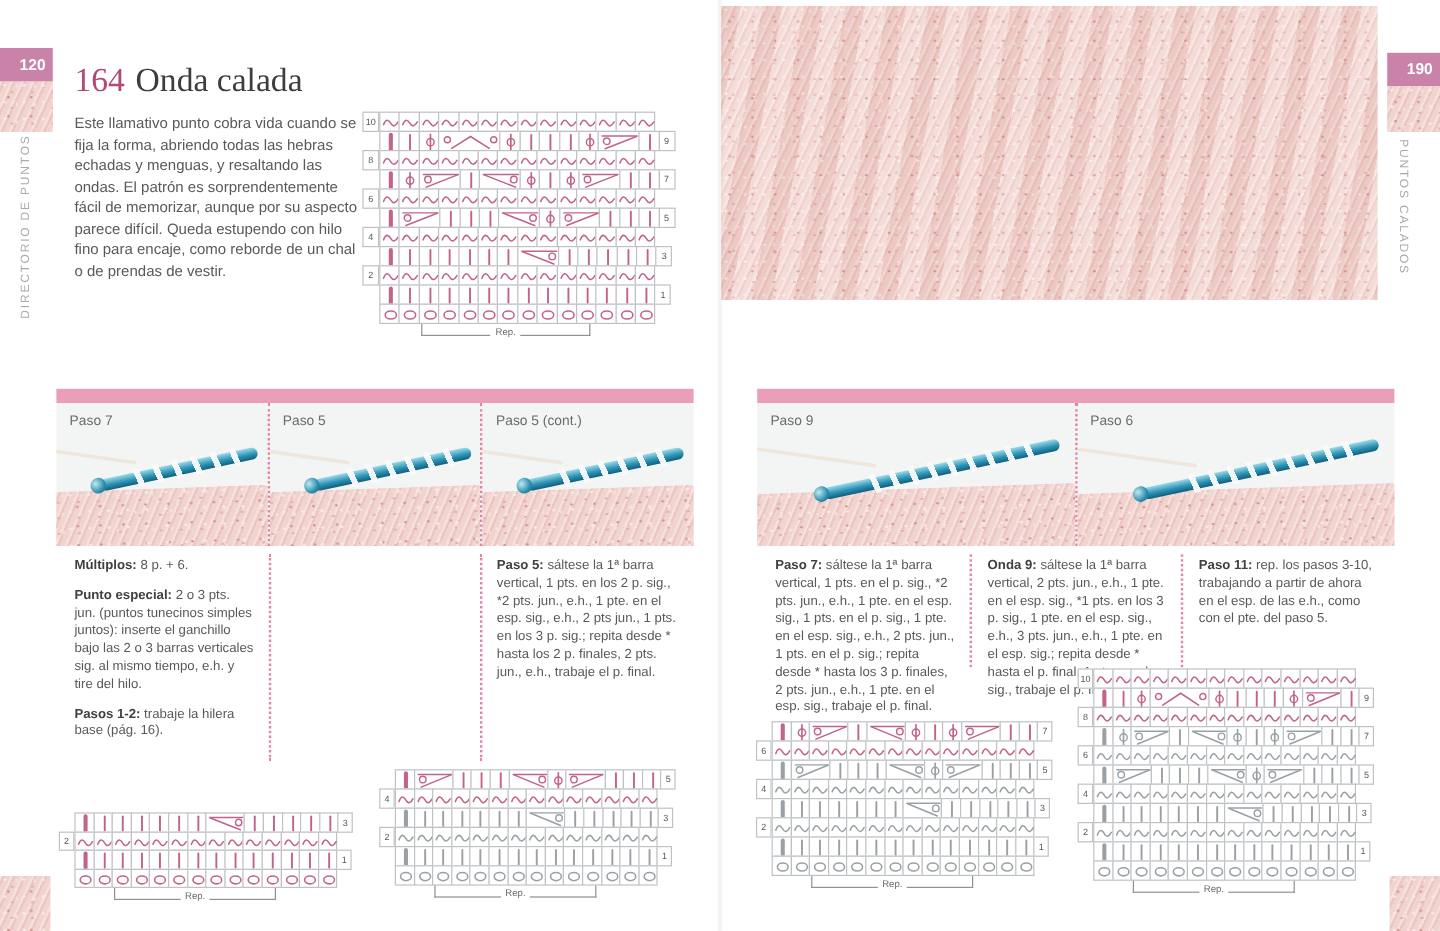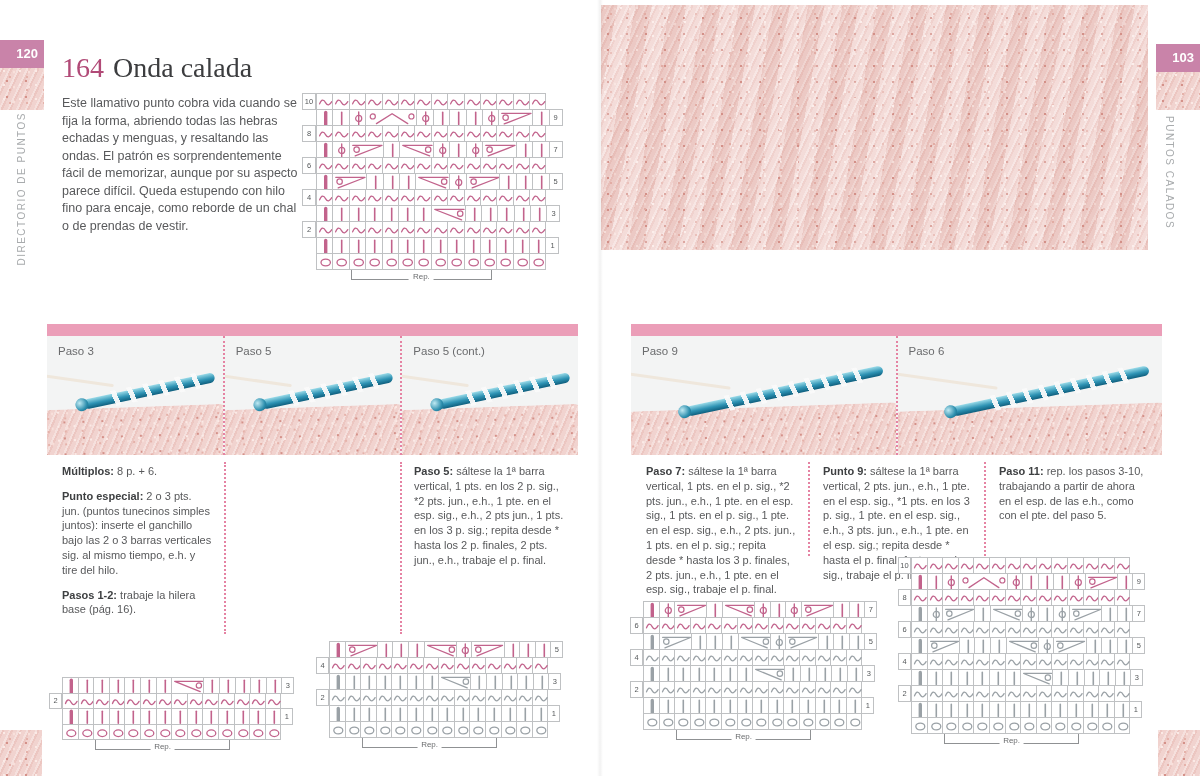--- a/index.html
+++ b/index.html
@@ -881,30 +881,30 @@
           </svg>
         </div>
         <div class="spacer" style="width: 14px; height: 17px;"></div>
       </div>
       <div class="rep" style="margin-left: 47.8px; width: 139.2px;">
         <span>Rep.</span>
       </div>
     </div>
 
   <div class="swatch-photo crochet-tex"></div>
-  <div class="tab right">103</div>
+  <div class="tab right">190</div>
   <div class="thumb tr crochet-tex"></div>
   <div class="side-label right">PUNTOS CALADOS</div>
   <div class="thumb br crochet-tex"></div>
 
   <div class="band left">
     <div class="band-bar"></div>
     <div class="panels">
         <div class="step-panel">
-          <span class="step-label">Paso 3</span>
+          <span class="step-label">Paso 7</span>
           <div class="yarn"></div>
           <div class="rod">
             <div class="tip"></div>
           </div>
           <div class="fabric crochet-tex"></div>
         </div>
         <div class="step-panel">
           <span class="step-label">Paso 5</span>
           <div class="yarn"></div>
           <div class="rod">
@@ -954,21 +954,21 @@
   <div class="instr-col" style="left:414px;width:150px;">
       <p><b>Paso 5: </b><span>sáltese la 1ª barra vertical, 1 pts. en los 2 p. sig., *2 pts. jun., e.h., 1 pte. en el esp. sig., e.h., 2 pts jun., 1 pts. en los 3 p. sig.; repita desde * hasta los 2 p. finales, 2 pts. jun., e.h., trabaje el p. final.</span></p>
     </div>
   <div class="dotsep" style="left:224px;top:462px;height:172px;"></div>
   <div class="dotsep" style="left:400px;top:462px;height:172px;"></div>
 
   <div class="instr-col" style="left:646px;width:152px;">
       <p><b>Paso 7: </b><span>sáltese la 1ª barra vertical, 1 pts. en el p. sig., *2 pts. jun., e.h., 1 pte. en el esp. sig., 1 pts. en el p. sig., 1 pte. en el esp. sig., e.h., 2 pts. jun., 1 pts. en el p. sig.; repita desde * hasta los 3 p. finales, 2 pts. jun., e.h., 1 pte. en el esp. sig., trabaje el p. final.</span></p>
     </div>
   <div class="instr-col" style="left:823px;width:152px;">
-      <p><b>Punto 9: </b><span>sáltese la 1ª barra vertical, 2 pts. jun., e.h., 1 pte. en el esp. sig., *1 pts. en los 3 p. sig., 1 pte. en el esp. sig., e.h., 3 pts. jun., e.h., 1 pte. en el esp. sig.; repita desde * hasta el p. final, 1 pts. en el p. sig., trabaje el p. final.</span></p>
+      <p><b>Onda 9: </b><span>sáltese la 1ª barra vertical, 2 pts. jun., e.h., 1 pte. en el esp. sig., *1 pts. en los 3 p. sig., 1 pte. en el esp. sig., e.h., 3 pts. jun., e.h., 1 pte. en el esp. sig.; repita desde * hasta el p. final, 1 pts. en el p. sig., trabaje el p. final.</span></p>
     </div>
   <div class="instr-col" style="left:999px;width:150px;">
       <p><b>Paso 11: </b><span>rep. los pasos 3-10, trabajando a partir de ahora en el esp. de las e.h., como con el pte. del paso 5.</span></p>
     </div>
   <div class="dotsep" style="left:808px;top:462px;height:94px;"></div>
   <div class="dotsep" style="left:984px;top:462px;height:94px;"></div>
 
   <div class="chart" style="left:50px;top:678px;">
       <div class="chart-row">
         <div class="spacer" style="width: 13px; height: 16.5px;"></div>

